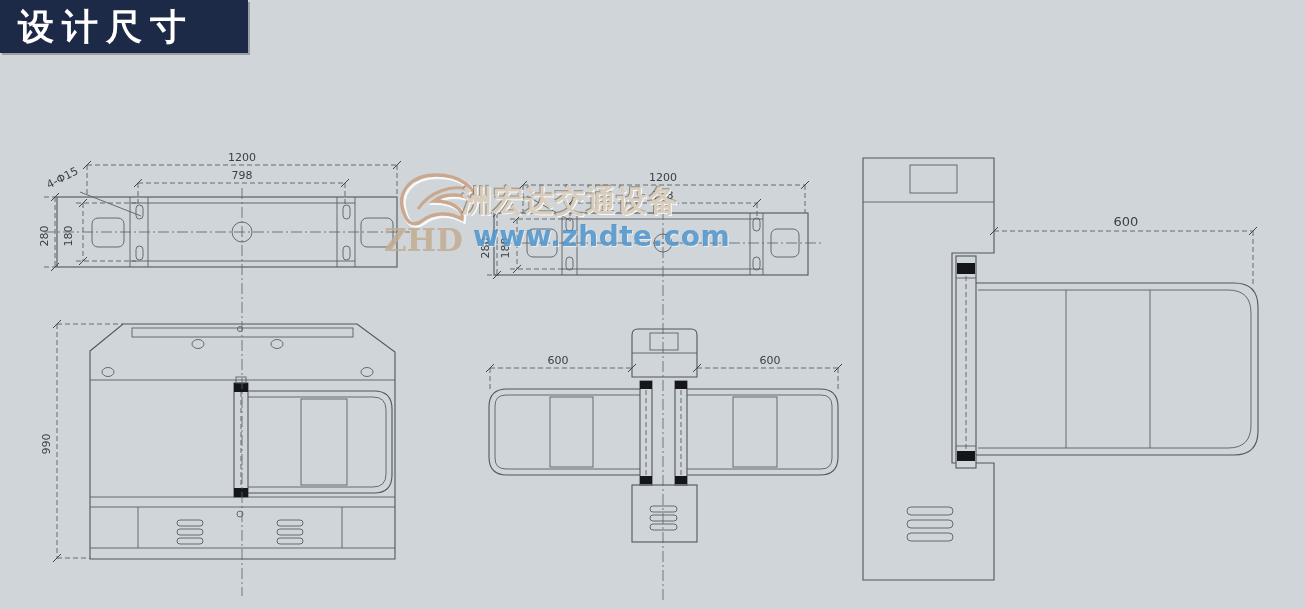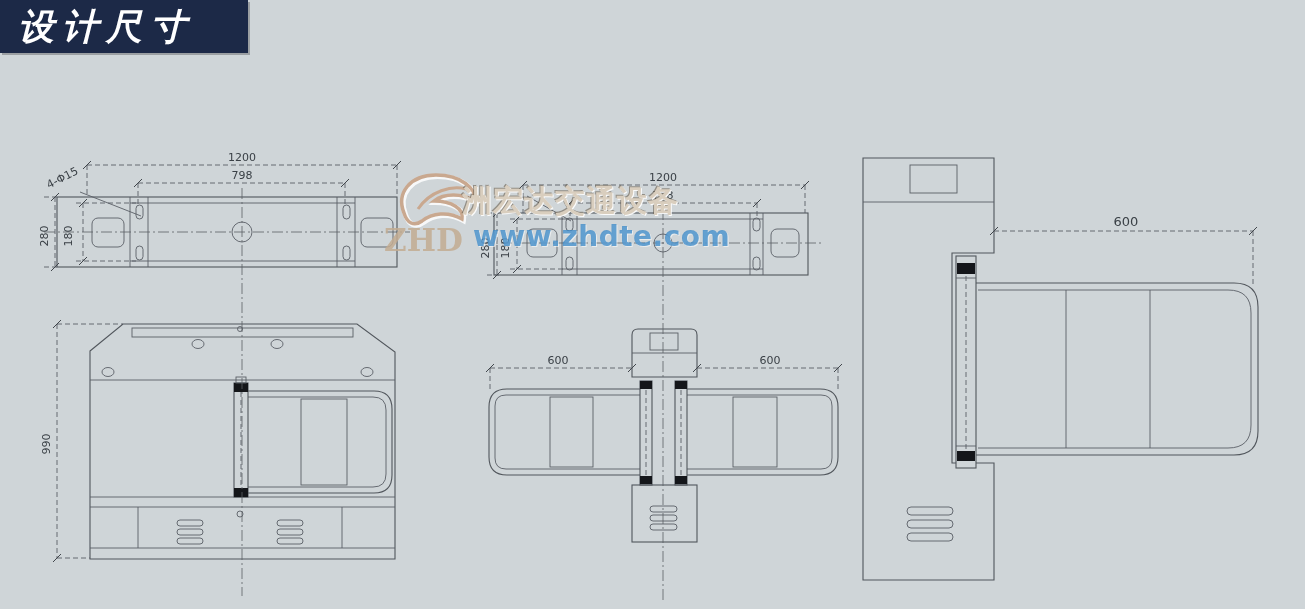--- a/index.html
+++ b/index.html
@@ -2,21 +2,21 @@
 <html><head>
 <meta charset="utf-8">
 <style>
   html,body{margin:0;padding:0;background:#cfd5d8;}
   .stage{position:relative;width:1305px;height:609px;background:#cfd5d8;overflow:hidden;
          font-family:"DejaVu Sans","Liberation Sans",sans-serif;}
   
   .banner{position:absolute;left:0;top:0;width:248px;height:53px;background:#1c2947;
           box-shadow:2px 2px 0 rgba(0,0,0,0.25);}
   .banner span{display:block;line-height:53px;padding-left:18px;color:#ffffff;
-               font-size:36px;font-weight:bold;letter-spacing:8px;white-space:nowrap;font-style:italic;}
+               font-size:36px;font-weight:bold;letter-spacing:8px;white-space:nowrap;}
   
   .wm-company{position:absolute;left:462px;top:181px;font-size:30px;font-weight:bold;
               letter-spacing:1px;color:#d9cebe;white-space:nowrap;
               text-shadow:1px 1px 0 rgba(255,255,255,0.9),-1px -1px 0 rgba(105,95,80,0.6);}
   .wm-site{position:absolute;left:473px;top:220px;font-size:28px;font-weight:bold;
            letter-spacing:0.5px;color:rgba(62,138,200,0.78);white-space:nowrap;
            text-shadow:1px 1px 0 rgba(255,255,255,0.55);}
   .wm-logo{position:absolute;left:378px;top:163px;}
   .wm-logo text{font-family:"DejaVu Serif","Liberation Serif",serif;font-weight:bold;
                 font-size:31px;fill:#c3ac92;}

